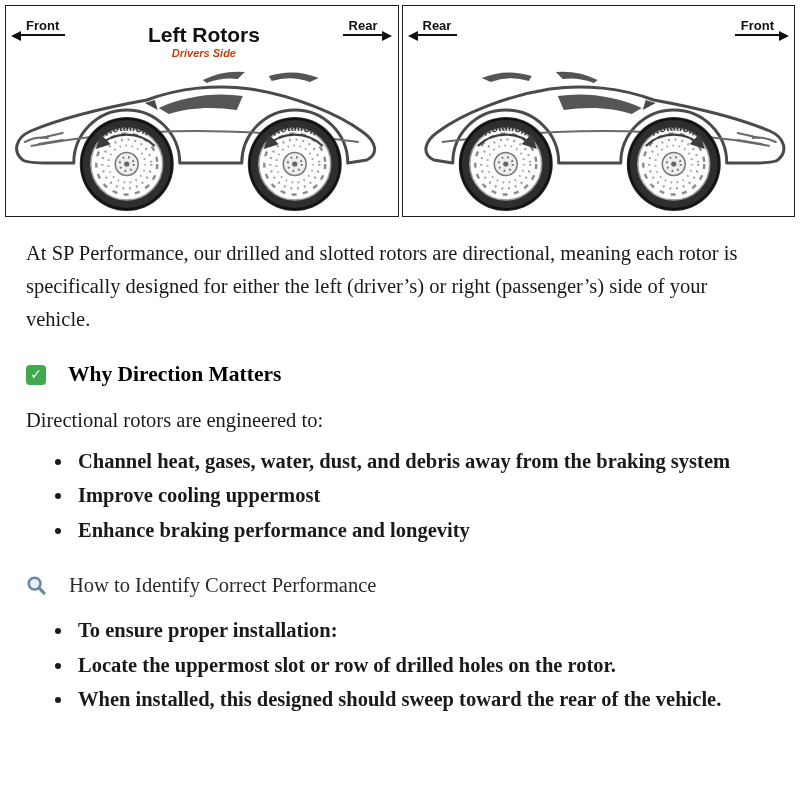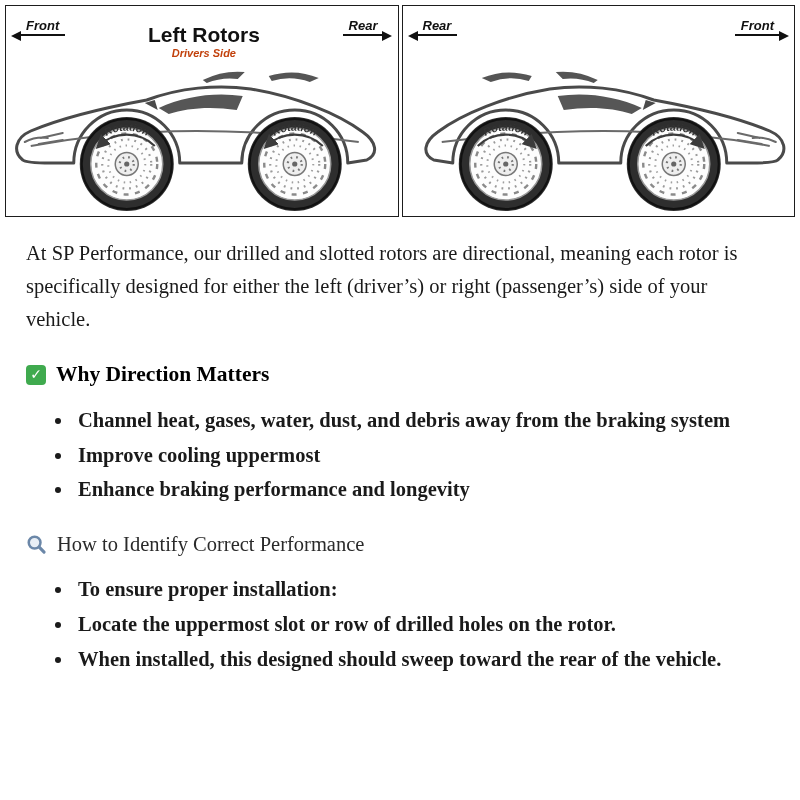--- a/index.html
+++ b/index.html
@@ -49,21 +49,20 @@
     font-weight: bold;
     font-size: 11px;
     color: #c2410c;
     margin-top: 2px;
   }
   .dir-arrow {
     position: relative;
     margin-top: 5px;
     font-family: "Liberation Sans", sans-serif;
     font-weight: bold;
-    font-style: italic;
     font-size: 13px;
     color: #111;
     border-bottom: 2.5px solid #111;
     padding: 0 6px 1px 6px;
   }
   .tri {
     position: absolute;
     width: 0; height: 0;
     bottom: -6.5px;
   }
@@ -99,21 +98,21 @@
     padding: 12px 28px 24px 26px;
     font-size: 20.5px;
     line-height: 1.6;
   }
   .intro {
     margin: 8px 0 16px 0;
   }
   .h-row {
     display: flex;
     align-items: center;
-    gap: 10px;
+    gap: 22px;
     margin: 22px 0 12px 0;
   }
   .h1text {
     font-weight: bold;
     font-size: 21.5px;
     color: #000;
   }
   .h2text {
     font-weight: normal;
     font-size: 20.5px;
@@ -238,20 +237,21 @@
 
 <div class="content">
 
   <p class="intro">At SP Performance, our drilled and slotted rotors are directional, meaning each rotor is specifically designed for either the left (driver’s) or right (passenger’s) side of your vehicle.</p>
 
   <div class="h-row">
     <span class="check-badge"></span>
     <span class="h1text">Why Direction Matters</span>
   </div>
 
+  <p class="lead">Directional rotors are engineered to:</p>
 
   <ul>
     <li>Channel heat, gases, water, dust, and debris away from the braking system</li>
     <li>Improve cooling uppermost</li>
     <li>Enhance braking performance and longevity</li>
   </ul>
 
   <div class="h-row">
     <svg class="mag-icon" width="21" height="21" viewBox="0 0 20 20">
       <circle cx="8.2" cy="8.2" r="5.6" fill="#e8eef5" stroke="#6b87a8" stroke-width="2.4"></circle>

